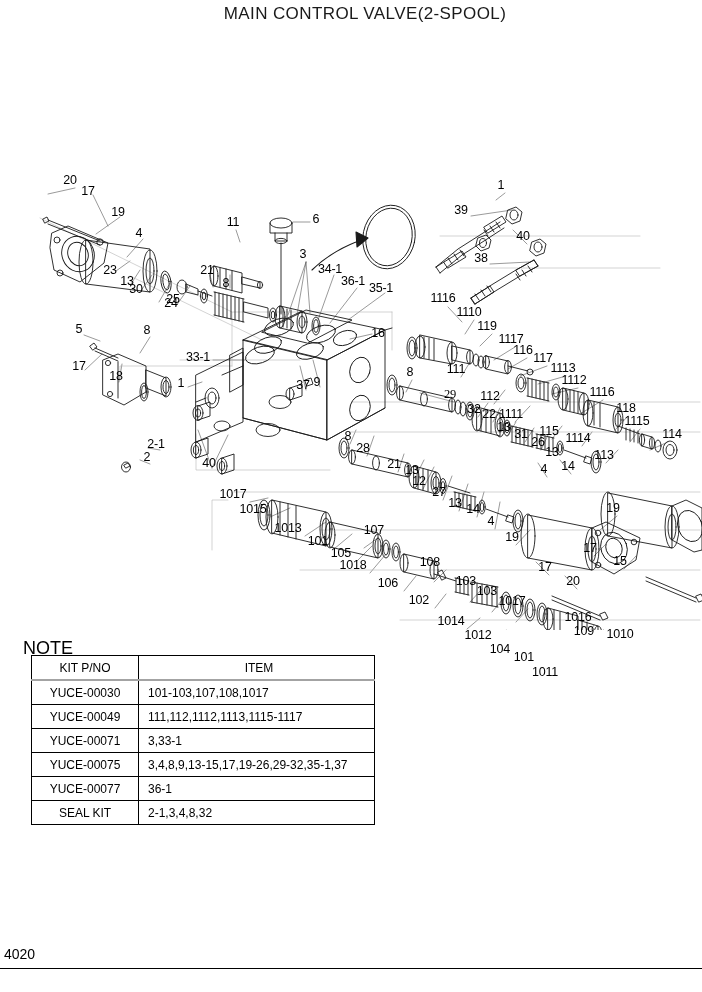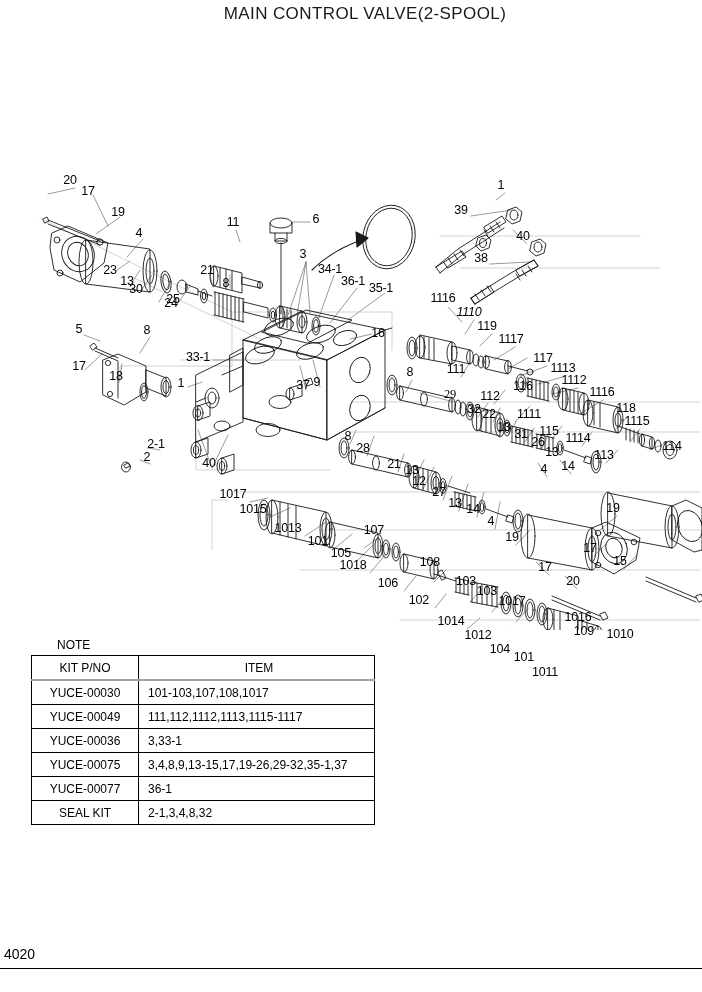--- a/index.html
+++ b/index.html
@@ -22,21 +22,21 @@
 
   
   .cal{
     position:absolute;font-size:12.5px;line-height:1;color:#000;
     white-space:nowrap;transform:translate(-50%,-50%);
     letter-spacing:-.2px;
   }
 
   
   .note-label{
-    position:absolute;left:57px;top:638px;font-size:12px;color:#000;
+    position:absolute;left:23px;top:638px;font-size:18px;color:#000;
   }
   .note-table{
     position:absolute;left:31px;top:655px;width:344px;
     border-collapse:collapse;
   }
   .note-table td,.note-table th{
     border:1px solid #000;
     font-size:12px;font-weight:normal;
     height:23px;padding:0 4px;color:#000;
   }
@@ -714,34 +714,34 @@
       <div class="cal" style="left: 198px; top: 357px;">33-1</div>
       <div class="cal" style="left: 181px; top: 383px;">1</div>
       <div class="cal" style="left: 156px; top: 444px;">2-1</div>
       <div class="cal" style="left: 147px; top: 457px;">2</div>
       <div class="cal" style="left: 209px; top: 463px;">40</div>
       <div class="cal" style="left: 501px; top: 185px;">1</div>
       <div class="cal" style="left: 461px; top: 210px;">39</div>
       <div class="cal" style="left: 523px; top: 236px;">40</div>
       <div class="cal" style="left: 481px; top: 258px;">38</div>
       <div class="cal" style="left: 443px; top: 298px;">1116</div>
-      <div class="cal" style="left: 469px; top: 312px; font-style: italic;">1110</div>
+      <div class="cal" style="left: 469px; top: 312px;">1110</div>
       <div class="cal" style="left: 487px; top: 326px;">119</div>
       <div class="cal" style="left: 511px; top: 339px;">1117</div>
-      <div class="cal" style="left: 523px; top: 350px; margin-top: 36px;">116</div>
+      <div class="cal" style="left: 523px; top: 350px;">116</div>
       <div class="cal" style="left: 543px; top: 358px;">117</div>
       <div class="cal" style="left: 563px; top: 368px;">1113</div>
       <div class="cal" style="left: 574px; top: 380px;">1112</div>
       <div class="cal" style="left: 456px; top: 369px;">111</div>
       <div class="cal" style="left: 490px; top: 396px;">112</div>
       <div class="cal" style="left: 602px; top: 392px;">1116</div>
-      <div class="cal" style="left: 529px; top: 414px;">1111</div>
+      <div class="cal" style="left: 511px; top: 414px;">1111</div>
       <div class="cal" style="left: 626px; top: 408px;">118</div>
       <div class="cal" style="left: 637px; top: 421px;">1115</div>
-      <div class="cal" style="left: 672px; top: 434px; margin-top: 12px;">114</div>
+      <div class="cal" style="left: 672px; top: 434px;">114</div>
       <div class="cal" style="left: 578px; top: 438px;">1114</div>
       <div class="cal" style="left: 604px; top: 455px;">113</div>
       <div class="cal" style="left: 549px; top: 431px;">115</div>
       <div class="cal" style="left: 538px; top: 442px;">26</div>
       <div class="cal" style="left: 552px; top: 452px;">13</div>
       <div class="cal" style="left: 521px; top: 434px;">31</div>
       <div class="cal" style="left: 504px; top: 427px;">13</div>
       <div class="cal" style="left: 474px; top: 409px;">32</div>
       <div class="cal" style="left: 489px; top: 414px;">22</div>
       <div class="cal" style="left: 568px; top: 466px;">14</div>
@@ -798,21 +798,21 @@
     <tbody id="note-body">
         <tr>
           <td class="c-kit">YUCE-00030</td>
           <td class="c-item">101-103,107,108,1017</td>
         </tr>
         <tr>
           <td class="c-kit">YUCE-00049</td>
           <td class="c-item">111,112,1112,1113,1115-1117</td>
         </tr>
         <tr>
-          <td class="c-kit">YUCE-00036</td>
+          <td class="c-kit">YUCE-00071</td>
           <td class="c-item">3,33-1</td>
         </tr>
         <tr>
           <td class="c-kit">YUCE-00075</td>
           <td class="c-item">3,4,8,9,13-15,17,19-26,29-32,35-1,37</td>
         </tr>
         <tr>
           <td class="c-kit">YUCE-00077</td>
           <td class="c-item">36-1</td>
         </tr>

